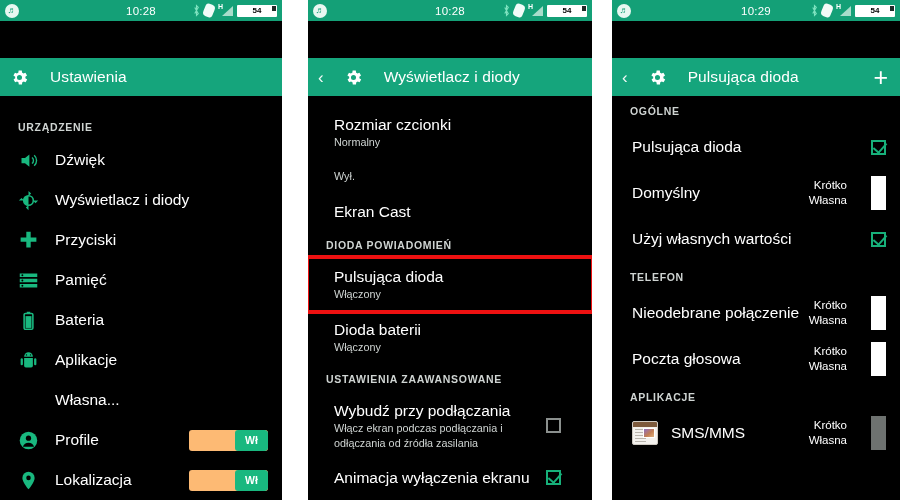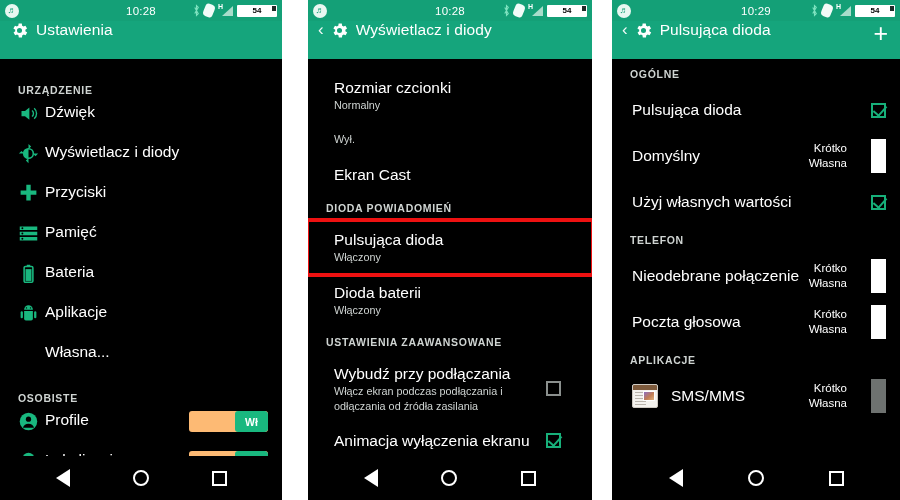--- a/index.html
+++ b/index.html
@@ -77,21 +77,21 @@
   }
   .ic-batt::after {
     content: ""; position: absolute; right: 1px; top: 1px;
     width: 4px; height: 5px; background: #1d2b28;
   }
   .ic-batt span { position: relative; z-index: 2; }
 
   
   .appbar {
     height: 38px; background: #15a57c;
-    display: flex; align-items: flex-start; padding: 0 10px; gap: 7px;
+    display: flex; align-items: center; padding: 0 10px; gap: 21px; margin-top: 37px;
   }
   .appbar .backchev {
     color: #ffffff; font-size: 17px; line-height: 1;
     margin-right: -1px; opacity: 0.95;
   }
   .appbar .gear { width: 19px; height: 19px; flex: 0 0 auto; }
   .appbar .title {
     color: #ffffff; font-size: 15.5px; letter-spacing: 0.1px;
     white-space: nowrap; overflow: hidden;
   }
@@ -115,21 +115,21 @@
     width: 16px; height: 16px; border: 2px solid #ffffff; border-radius: 50%;
   }
   .nav-recent { width: 15px; height: 15px; border: 2px solid #ffffff; }
 
   .list { padding-top: 16px; }
   .section-hdr {
     color: #cfd4d2; font-size: 10.5px; font-weight: bold;
     letter-spacing: 0.7px; padding: 9px 0 7px 18px;
   }
   .row {
-    display: flex; align-items: flex-start; gap: 6px;
+    display: flex; align-items: center; gap: 16px;
     padding: 0 14px 0 18px; min-height: 40px;
   }
   .row .lbl { color: #ffffff; font-size: 15.5px; }
   .row .ico { width: 21px; height: 21px; flex: 0 0 auto; }
 
   
   .toggle {
     margin-left: auto; width: 79px; height: 21px;
     border-radius: 3px; background: #fdba74; position: relative; overflow: hidden;
   }
@@ -282,21 +282,20 @@
             <circle cx="14.3" cy="5.6" r=".8" fill="#000"></circle>
           </svg>
           <div class="lbl">Aplikacje</div>
         </div>
 
         <div class="row">
           <div class="ico"></div>
           <div class="lbl">Własna...</div>
         </div>
 
-        <div class="section-hdr">OSOBISTE</div>
 
         <div class="row">
           <svg class="ico" viewBox="0 0 24 24">
             <circle cx="12" cy="12" r="10" fill="#19b87f"></circle>
             <circle cx="12" cy="9.3" r="3" fill="#000"></circle>
             <path fill="#000" d="M5.6 19a6.8 6.8 0 0 1 12.8 0z"></path>
           </svg>
           <div class="lbl">Profile</div>
           <div class="toggle">
             <div class="knob">Wł</div>

